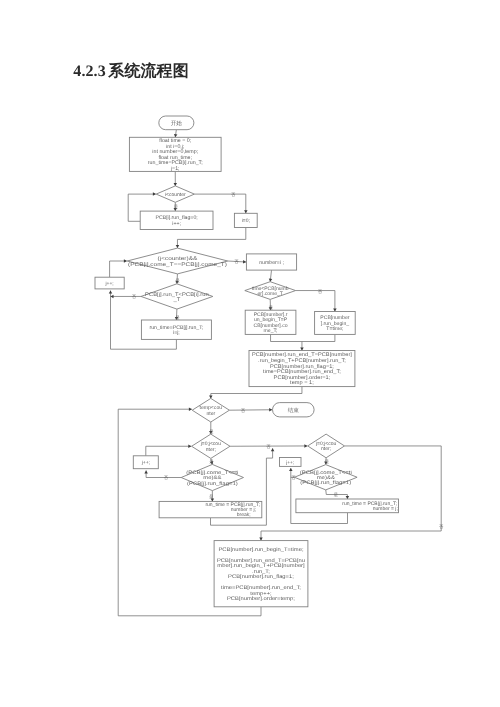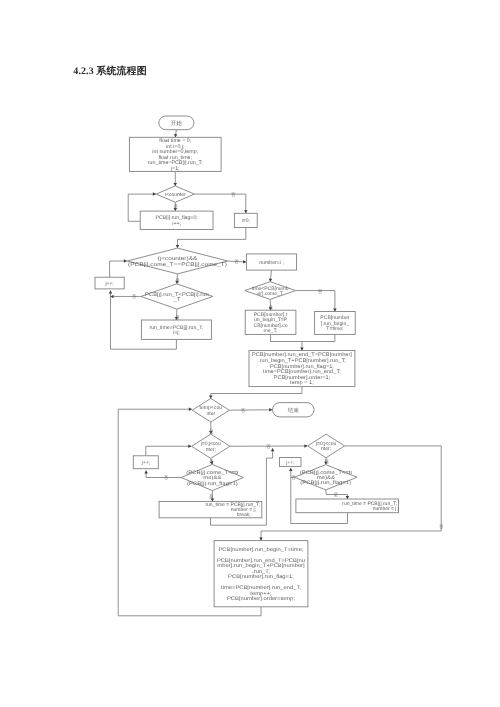--- a/index.html
+++ b/index.html
@@ -1,20 +1,20 @@
 <!DOCTYPE html>
 <html><head>
 <meta charset="utf-8">
 <title>4.2.3</title>
 <style>
   html,body{margin:0;padding:0;background:#ffffff;}
   body{width:500px;height:707px;font-family:"Liberation Sans", sans-serif;overflow:hidden;
        -webkit-font-smoothing:antialiased;text-rendering:geometricPrecision;}
   #page{position:relative;width:500px;height:707px;background:#ffffff;}
-  #heading{position:absolute;left:73.3px;top:67.0px;font-size:10px;font-weight:bold;color:#2a2a2a;
+  #heading{position:absolute;left:73.3px;top:67.0px;font-size:16px;font-weight:bold;color:#2a2a2a;
            letter-spacing:0.1px;line-height:10px;white-space:nowrap;}
   #hnum{font-family:"Liberation Serif", serif;}
   #htxt{font-family:"Liberation Sans", sans-serif;margin-left:2.5px;}
   svg#fc{position:absolute;left:0;top:0;width:500px;height:707px;shape-rendering:geometricPrecision;}
   .nodebox{fill:#ffffff;stroke:#818181;stroke-width:0.9;}
   .conn{stroke:#6e6e6e;stroke-width:0.75;fill:none;}
   .arrowhead{fill:#3c3c3c;stroke:none;}
   .ntext{font-family:"Liberation Sans", sans-serif;fill:#5e5e5e;text-anchor:middle;}
   .elabel{font-family:"Liberation Sans", sans-serif;font-size:4.3px;fill:#5e5e5e;text-anchor:middle;}
 </style>

